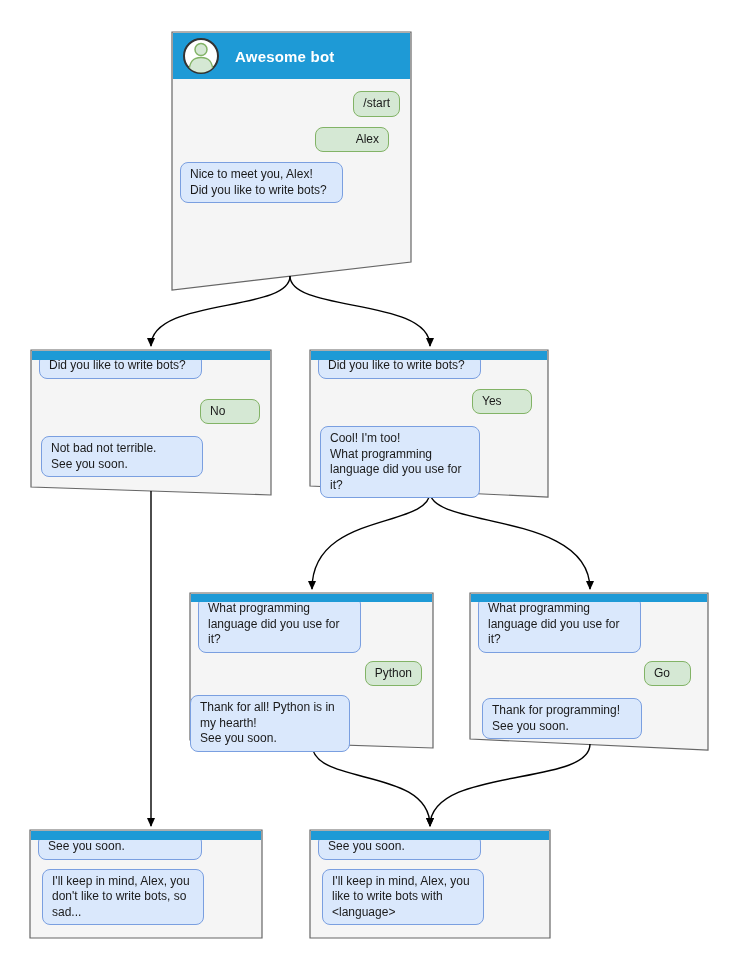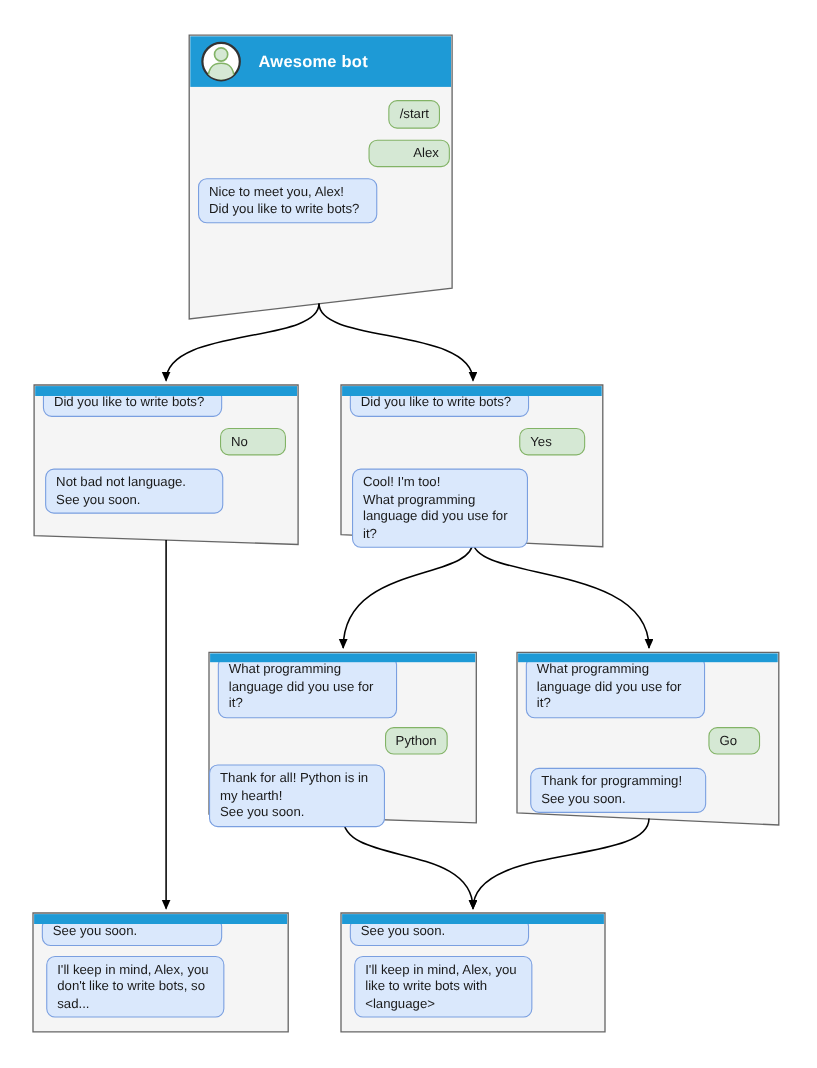--- a/index.html
+++ b/index.html
@@ -72,47 +72,47 @@
           <circle cx="19" cy="12.5" r="6"></circle>
           <path d="M7,36 C7,23.5 12,20.5 19,20.5 C26,20.5 31,23.5 31,36 Z"></path>
         </g>
       </svg>
     </span>
     <span class="title">Awesome bot</span>
   </div>
 
   <div class="body" style="left:172px;top:79px;width:239px;padding-top:12px;gap:10px;">
     <div class="bubble user" style="margin-right:11px;">/start</div>
-    <div class="bubble user" style="margin-right:2px;padding-left:40px;">Alex</div>
+    <div class="bubble user" style="margin-right:22px;padding-left:40px;">Alex</div>
     <div class="bubble bot" style="width:163px;">Nice to meet you, Alex!
 Did you like to write bots?</div>
   </div>
 
   <div class="strip" style="left:32px;top:351px;width:238px;height:9px;"></div>
   <div class="body" style="left:31px;top:350px;width:240px;">
     <div class="bubble bot" style="margin-top:3px;width:163px;">Did you like to write bots?</div>
-    <div class="bubble user" style="margin-top:10px;width:60px;margin-right:11px;">No</div>
-    <div class="bubble bot" style="margin-top:12px;margin-left:10px;width:162px;">Not bad not language.
+    <div class="bubble user" style="margin-top:20px;width:60px;margin-right:11px;">No</div>
+    <div class="bubble bot" style="margin-top:12px;margin-left:10px;width:162px;">Not bad not terrible.
 See you soon.</div>
   </div>
 
   <div class="strip" style="left:311px;top:351px;width:236px;height:9px;"></div>
   <div class="body" style="left:310px;top:350px;width:238px;">
     <div class="bubble bot" style="margin-top:3px;width:163px;">Did you like to write bots?</div>
     <div class="bubble user" style="margin-top:10px;width:60px;margin-right:16px;">Yes</div>
     <div class="bubble bot" style="margin-top:12px;margin-left:10px;width:160px;">Cool! I'm too!
 What programming
 language did you use for it?</div>
   </div>
 
   <div class="strip" style="left:191px;top:594px;width:241px;height:8px;"></div>
   <div class="body" style="left:190px;top:593px;width:243px;">
     <div class="bubble bot" style="margin-top:3px;width:163px;">What programming
 language did you use for it?</div>
-    <div class="bubble user" style="margin-top:8px;margin-right:26px;">Python</div>
+    <div class="bubble user" style="margin-top:8px;margin-right:11px;">Python</div>
     <div class="bubble bot" style="margin-top:9px;margin-left:0;width:160px;">Thank for all! Python is in
 my hearth!
 See you soon.</div>
   </div>
 
   <div class="strip" style="left:471px;top:594px;width:236px;height:8px;"></div>
   <div class="body" style="left:470px;top:593px;width:238px;">
     <div class="bubble bot" style="margin-top:3px;width:163px;">What programming
 language did you use for it?</div>
     <div class="bubble user" style="margin-top:8px;margin-right:17px;width:47px;">Go</div>

